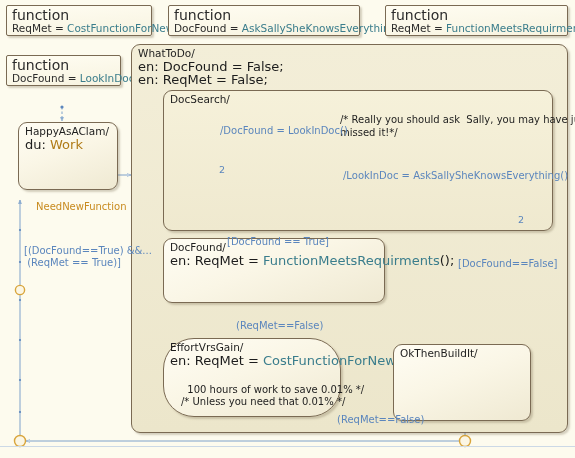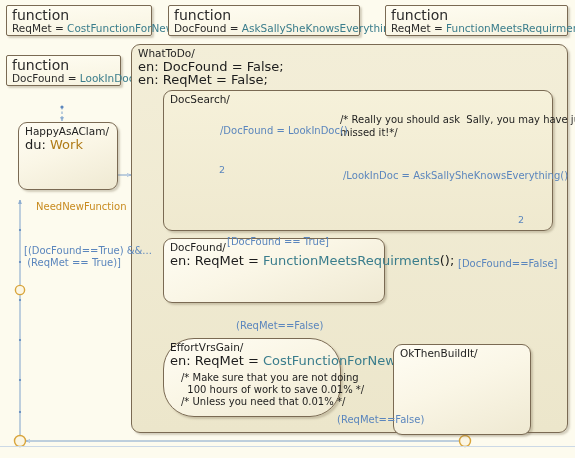--- a/index.html
+++ b/index.html
@@ -239,26 +239,25 @@
     <span class="state-actions" style="top:15px;">
       <span class="kw">en: </span><span class="kw">ReqMet = </span><span class="hl">FunctionMeetsRequirments</span><span class="kw">();</span>
     </span>
   </div>
 
   <div class="state leaf" style="left:163px; top:338px; width:178px; height:79px;border-radius:31px;">
     <span class="state-label">EffortVrsGain/</span>
     <span class="state-actions" style="top:15px;">
       <span class="kw">en:  </span><span class="kw">ReqMet = </span><span class="hl">CostFunctionForNew</span><span class="kw">()</span>
     </span>
-    <span class="comment" style="left:17px; top:33px;">/* Make sure that you are not doing</span>
     <span class="comment" style="left:17px; top:45px;">  100 hours of work to save 0.01% */</span>
     <span class="comment" style="left:17px; top:57px;">/* Unless you need that 0.01% */</span>
   </div>
 
-  <div class="state leaf" style="left:393px; top:344px; width:138px; height:91px;">
+  <div class="state leaf" style="left:393px; top:344px; width:138px; height:77px;">
     <span class="state-label">OkThenBuildIt/</span>
   </div>
 
   <div class="tlabel" style="left:24px; top:245px;">[(DocFound==True) &amp;&amp;...</div>
 
   <div class="tlabel event" style="left:36px; top:201px;">NeedNewFunction</div>
   <div class="tlabel" style="left:24px; top:257px;"> (ReqMet == True)]</div>
 
   <div class="tlabel" style="left:220px; top:125px;">/DocFound = LookInDoc()</div>
 

